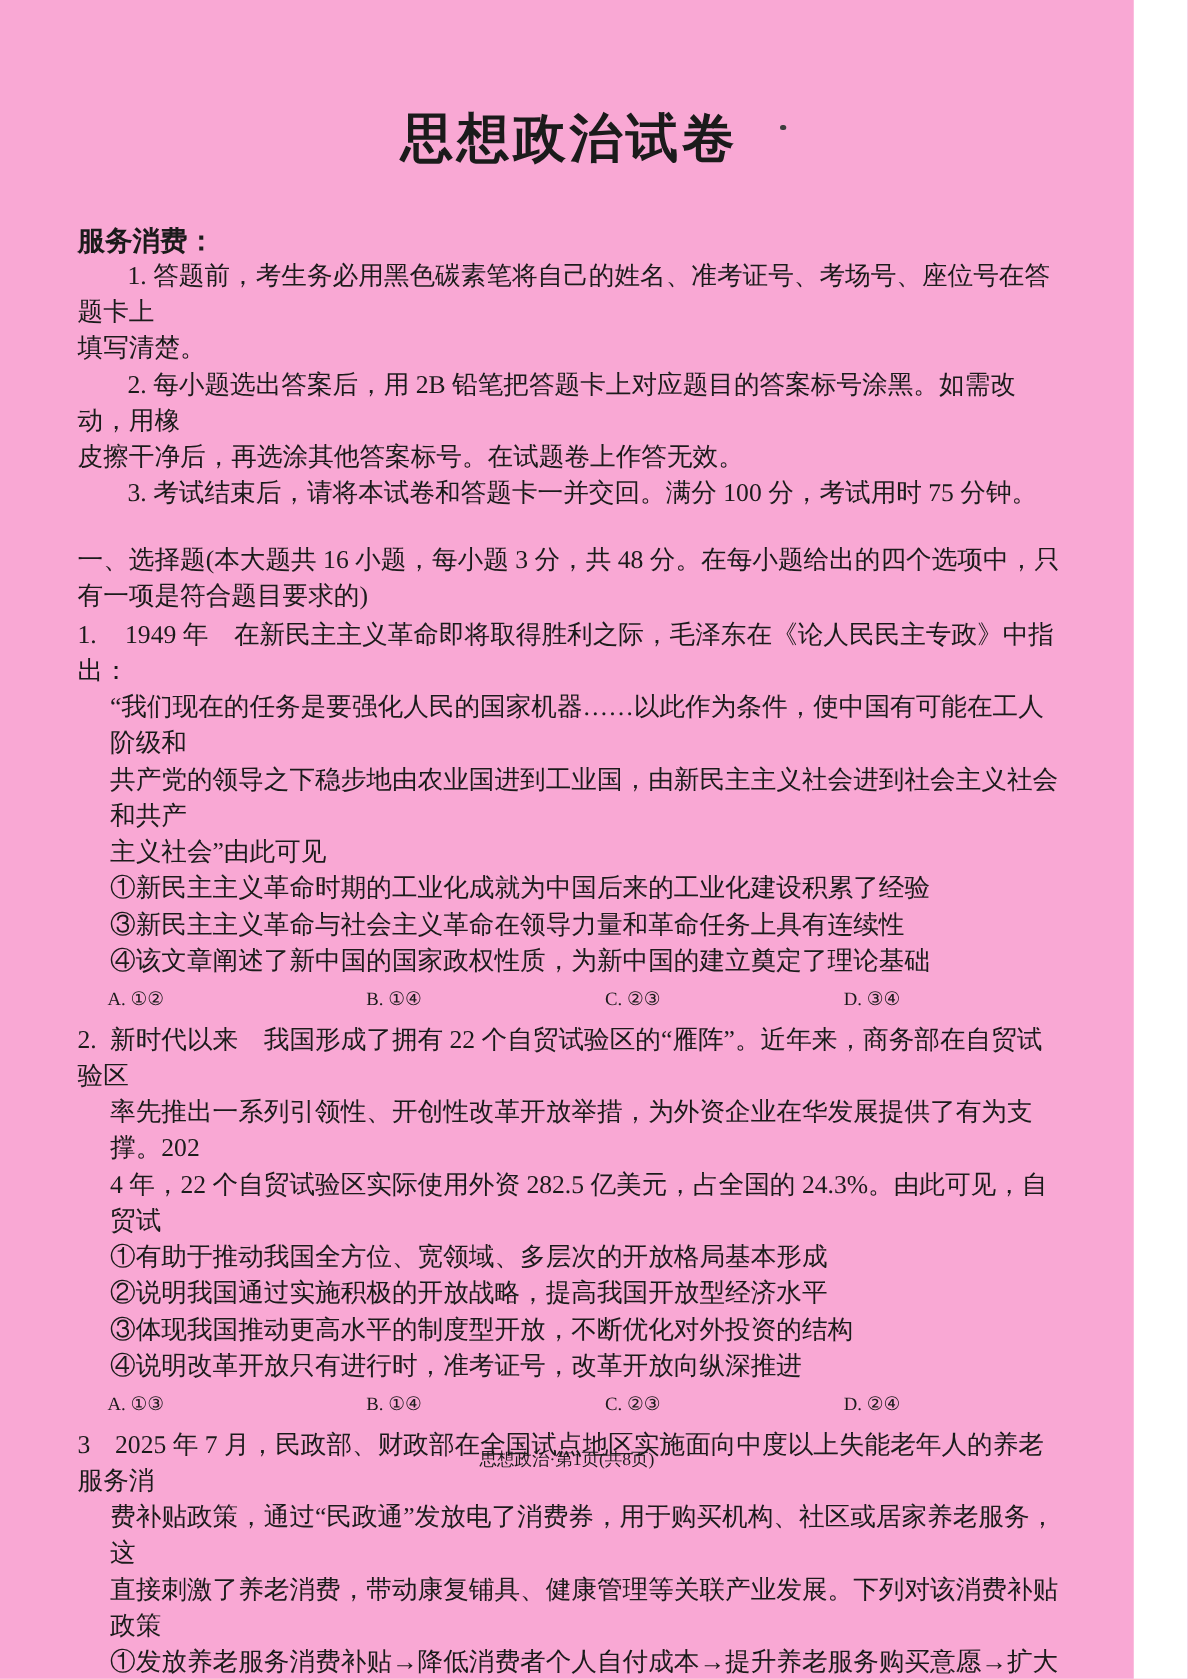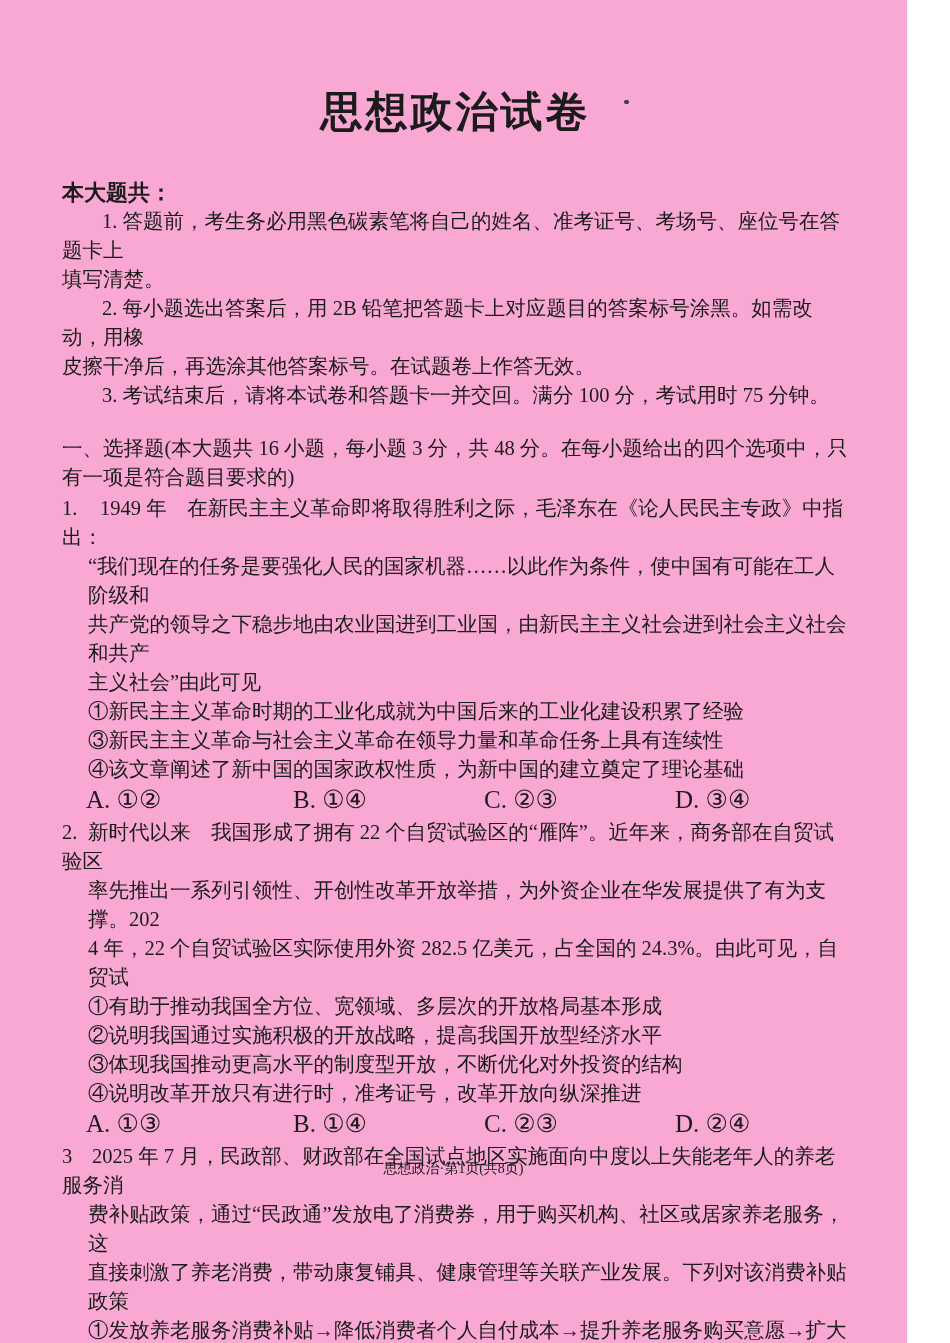--- a/index.html
+++ b/index.html
@@ -49,21 +49,21 @@
   .question { margin-top: 2px; }
   .q-cont, .st { padding-left: 26px; }
   .q-num { display: inline-block; }
   .n38 { min-width: 38px; }
   .n26 { min-width: 26px; }
   .n30 { min-width: 30px; }
   .choices {
     display: grid;
     grid-template-columns: 207px 191px 191px auto;
     padding-left: 24px;
-    font-size: 25px;
+    font-size: 15px;
     line-height: 32px;
     height: 32px;
   }
   .footer {
     position: absolute;
     left: 0; right: 0;
     top: 1154px;
     text-align: center;
     font-size: 14px;
     line-height: 29px;
@@ -71,21 +71,21 @@
 </style>
 </head>
 <body>
 
 <div class="sheet">
 
   <h1 class="title">思想政治试卷</h1>
   <span class="scan-dot"></span>
 
   <div>
-    <div class="notice-h">本大题共：</div>
+    <div class="notice-h">服务消费：</div>
     <p class="ln notice-first">1. 答题前，考生务必用黑色碳素笔将自己的姓名、准考证号、考场号、座位号在答题卡上</p>
     <p class="ln">填写清楚。</p>
     <p class="ln notice-first">2. 每小题选出答案后，用 2B 铅笔把答题卡上对应题目的答案标号涂黑。如需改动，用橡</p>
     <p class="ln">皮擦干净后，再选涂其他答案标号。在试题卷上作答无效。</p>
     <p class="ln notice-first">3. 考试结束后，请将本试卷和答题卡一并交回。满分 100 分，考试用时 75 分钟。</p>
   </div>
 
   <div class="sec-wrap">
     <p class="ln">一、选择题(本大题共 16 小题，每小题 3 分，共 48 分。在每小题给出的四个选项中，只</p>
     <p class="ln">有一项是符合题目要求的)</p>

